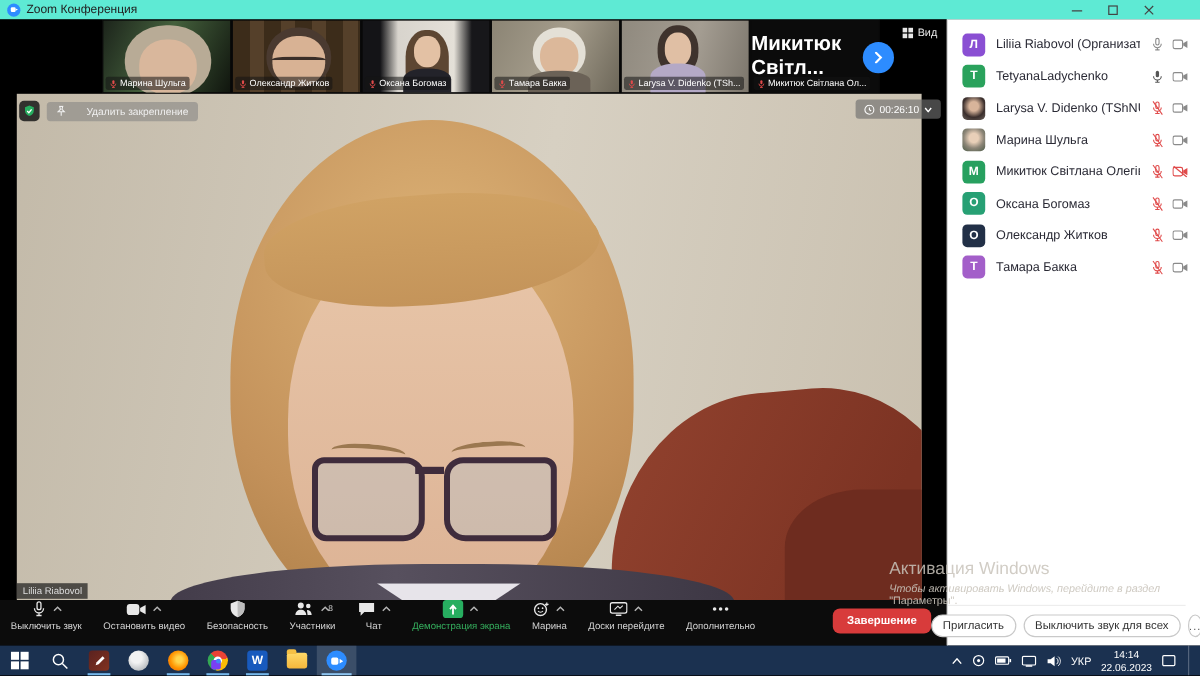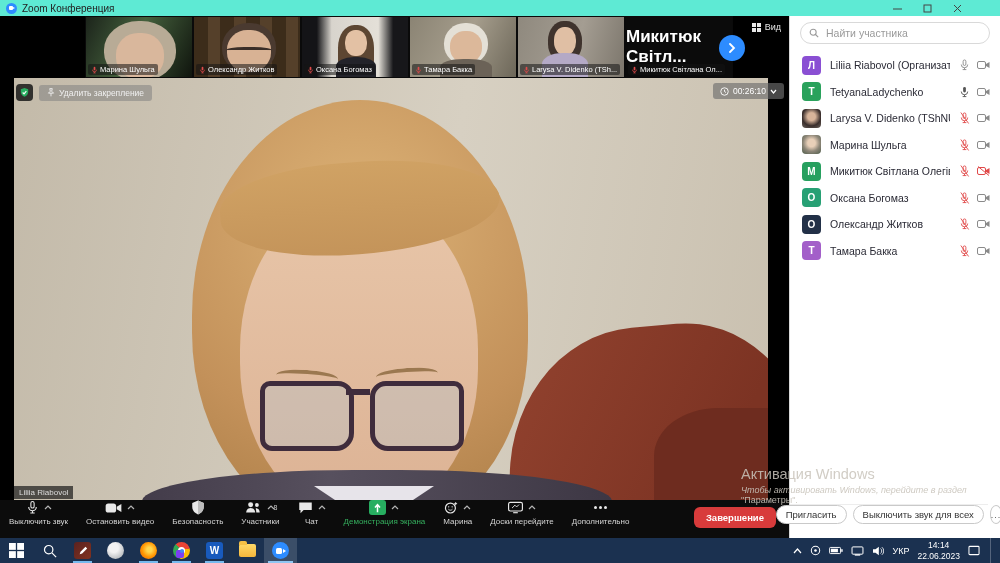--- a/index.html
+++ b/index.html
@@ -47,21 +47,21 @@
   .glasses{position:absolute;left:246px;top:303px;display:flex;}
   .lens{width:84px;height:60px;border:5px solid #3f2c3c;border-radius:10px 16px 18px 12px;background:rgba(175,195,210,.35);}
   .lens+.lens{margin-left:16px;border-radius:16px 10px 12px 18px;}
   .bridge{position:absolute;left:86px;top:8px;width:24px;height:6px;background:#3f2c3c;}
   .nose{position:absolute;left:332px;top:392px;width:26px;height:14px;background:#cf9e7d;border-radius:50%;}
   .torso{position:absolute;left:128px;top:392px;width:470px;height:70px;background:linear-gradient(90deg,#433c4a,#57505e 40%,#3d3744);border-radius:45% 45% 0 0;}
   .shirt{position:absolute;left:300px;top:408px;width:120px;height:40px;background:#e7e4ea;clip-path:polygon(0 100%,50% 0,100% 100%);transform:rotate(180deg);}
 
   .unpin-row{position:absolute;left:16px;top:6px;display:flex;align-items:center;gap:6px;z-index:5;}
   .shield-badge{width:17px;height:17px;background:rgba(25,25,25,.85);border-radius:4px;display:flex;align-items:center;justify-content:center;}
-  .unpin-pill{display:flex;align-items:flex-start;gap:4px;background:rgba(130,130,130,.55);color:#f0f0f0;font-size:8.5px;padding:3px 8px;border-radius:3px;}
+  .unpin-pill{display:flex;align-items:flex-start;gap:17px;background:rgba(130,130,130,.55);color:#f0f0f0;font-size:8.5px;padding:3px 8px;border-radius:3px;}
   .timer-pill{position:absolute;right:6px;top:5px;display:flex;align-items:center;gap:4px;background:rgba(110,110,110,.65);color:#fff;font-size:8.5px;padding:3px 7px;border-radius:3px;z-index:5;}
   .speaker-label{position:absolute;left:14px;bottom:1px;background:rgba(25,25,25,.7);color:#ddd;font-size:8px;padding:2px 5px;z-index:5;}
 
   .watermark{position:absolute;left:741px;top:466px;z-index:40;color:#c9c4bb;pointer-events:none;}
   .wm1{font-size:14.5px;opacity:.85;}
   .wm2{font-size:9px;margin-top:3px;opacity:.9;font-style:italic;}
   .wm3{font-size:9px;opacity:.9;}
 
   
   .toolbar{position:absolute;left:0;bottom:0;width:790px;height:38px;background:#0c0c0c;display:flex;align-items:stretch;z-index:10;}
@@ -80,21 +80,21 @@
   .panel-search{margin:6px 10px 2px;height:20px;border:1px solid #d9d9d9;border-radius:13px;display:flex;align-items:center;padding:0 8px;gap:5px;}
   .panel-search input{border:0;outline:0;flex:1;font-size:10.5px;color:#555;font-family:inherit;background:transparent;}
   .panel-search input::placeholder{color:#9a9a9a;}
   .rows{margin-top:8px;}
   .prow{height:26.5px;display:flex;align-items:center;padding:0 10px 0 12px;gap:9px;}
   .avatar{width:19px;height:19px;border-radius:4px;color:#fff;font-size:10px;font-weight:bold;display:flex;align-items:center;justify-content:center;flex:none;}
   .avatar.photo1{background:radial-gradient(circle at 50% 40%,#d8b49a 26%,#3a2e2c 62%,#6b625c);}
   .avatar.photo2{background:radial-gradient(circle at 50% 42%,#e8cfb8 26%,#8d8678 58%,#4d5c49);}
   .pname{flex:1;font-size:10.5px;color:#2a2a35;white-space:nowrap;overflow:hidden;}
   .picons{display:flex;align-items:center;gap:7px;flex:none;}
-  .panel-footer{position:absolute;left:0;right:12px;bottom:0;height:33px;border-top:1px solid #ededed;display:flex;align-items:flex-start;justify-content:center;gap:6px;}
+  .panel-footer{position:absolute;left:0;right:12px;bottom:0;height:33px;border-top:1px solid #ededed;display:flex;align-items:center;justify-content:center;gap:6px;}
   .pf-btn{border:1px solid #c9c9c9;border-radius:11px;background:#fff;color:#333;font-size:9.5px;padding:3px 9px;white-space:nowrap;font-family:inherit;}
   .pf-more{border:1px solid #c9c9c9;border-radius:50%;width:17px;height:17px;display:flex;align-items:center;justify-content:center;color:#555;font-size:9px;letter-spacing:1px;}
 
   
   .taskbar{position:absolute;left:0;bottom:0;right:0;height:25px;background:#1b3150;display:flex;align-items:stretch;z-index:50;}
   .task-icon{width:33px;display:flex;align-items:center;justify-content:center;position:relative;}
   .task-icon.running::after{content:"";position:absolute;left:7px;right:7px;bottom:0;height:2px;background:#76b9ed;}
   .task-icon.active{background:rgba(255,255,255,.14);}
   .task-icon.active::after{content:"";position:absolute;left:4px;right:4px;bottom:0;height:2px;background:#8fc6f2;}
   .app-glyph{width:17px;height:17px;border-radius:3px;display:flex;align-items:center;justify-content:center;font-size:11px;font-weight:bold;color:#fff;position:relative;}
@@ -444,29 +444,20 @@
               </span>
             </span>
             <span class="lbl">Дополнительно</span>
           </div>
         </div>
       <div class="end-btn">Завершение</div>
     </div>
   </div>
 
   <div class="panel">
-    <div class="panel-search">
-      <span class="icon-span">
-          <svg width="10" height="10" viewBox="0 0 12 12">
-            <circle cx="5" cy="5" r="3.6" fill="none" stroke="#9a9a9a" stroke-width="1.3"></circle>
-            <line x1="7.8" y1="7.8" x2="11" y2="11" stroke="#9a9a9a" stroke-width="1.3"></line>
-          </svg>
-        </span>
-      <input placeholder="Найти участника" style="">
-    </div>
     <div class="rows" id="participant-rows">
         <div class="prow">
           <span class="avatar" style="background: rgb(138, 79, 211);">Л</span>
           <span class="pname">Liliia Riabovol (Организатор, я)</span>
           <span class="picons">
             <span class="icon-span">
               <svg width="11" height="12" viewBox="0 0 24 26">
                 <rect x="9" y="2" width="6" height="12" rx="3" fill="none" stroke="#8a8a8a" stroke-width="2"></rect>
                 <path d="M5 12a7 7 0 0 0 14 0M12 19v4M8 23h8" fill="none" stroke="#8a8a8a" stroke-width="2"></path>
               </svg>

